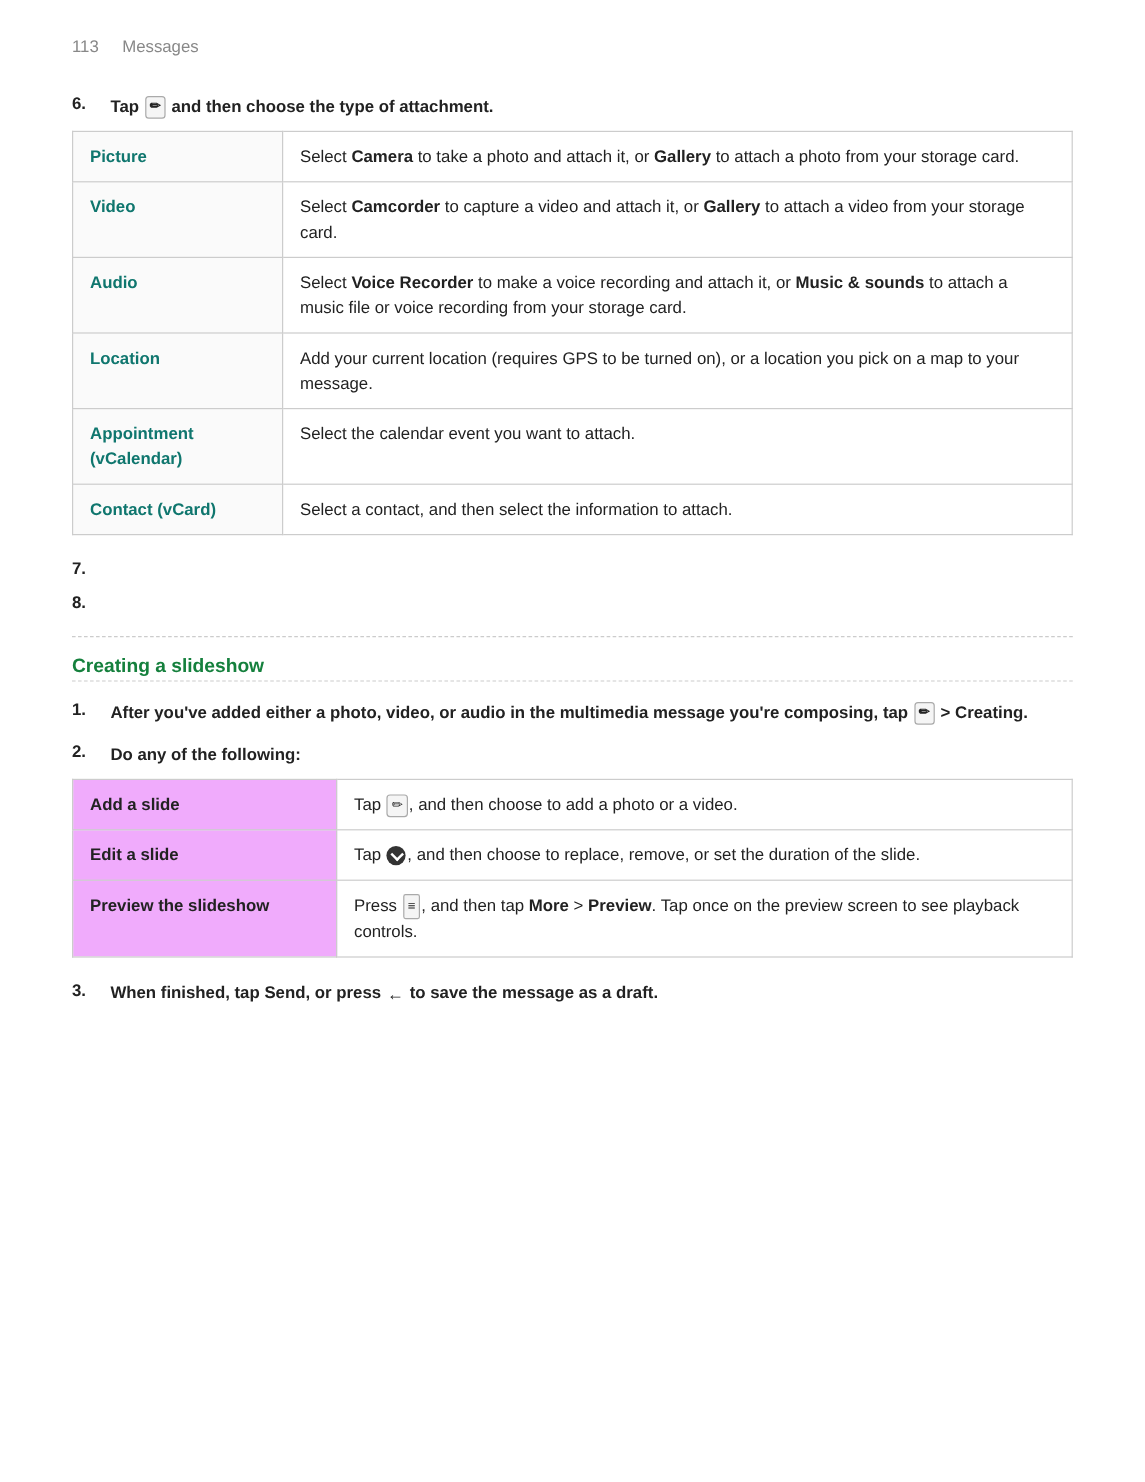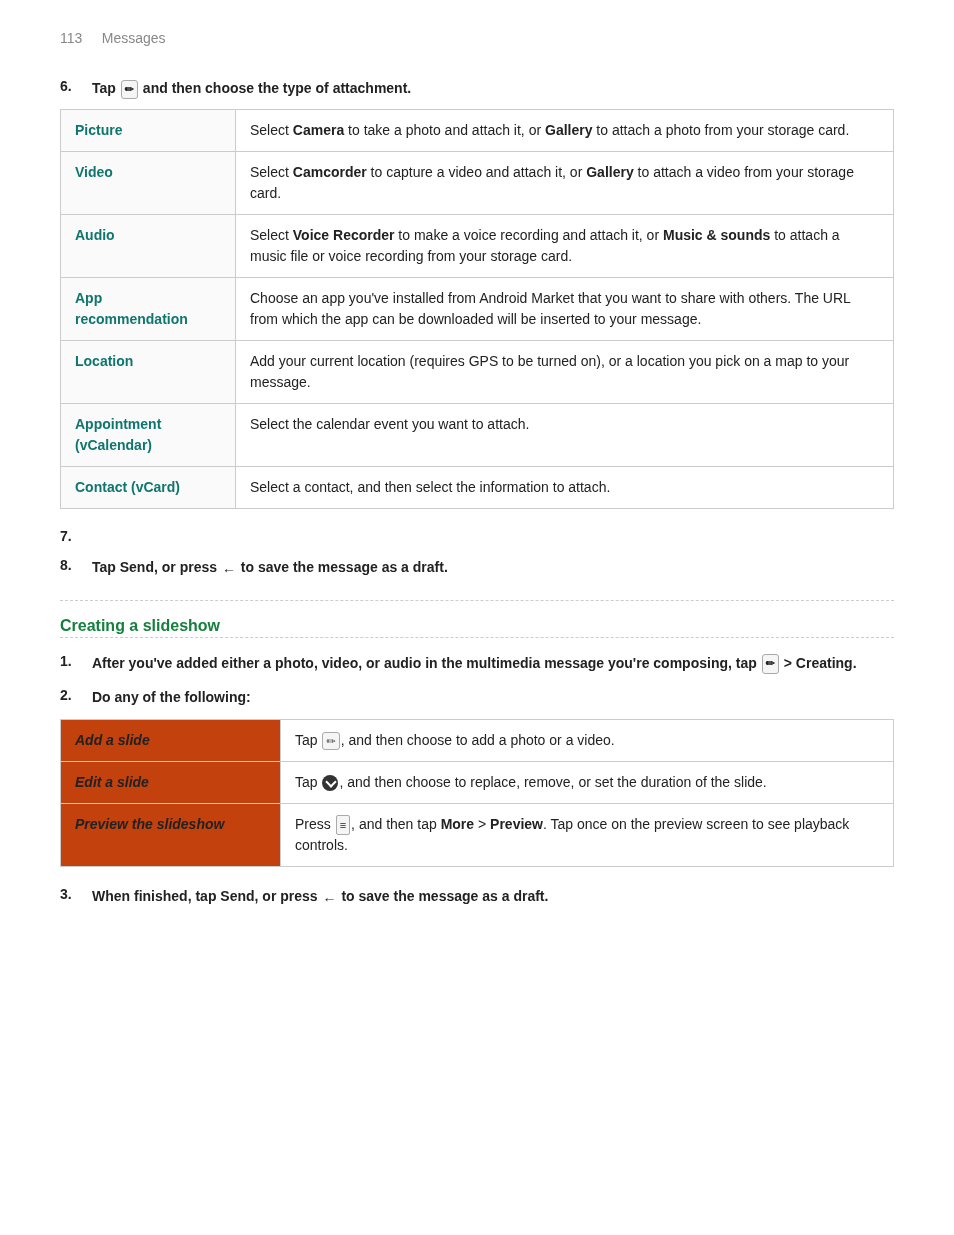--- a/index.html
+++ b/index.html
@@ -115,22 +115,21 @@
     .slide-table td {
       border: 1px solid #ccc;
       padding: 10px 14px;
       vertical-align: top;
       font-size: 14px;
       line-height: 1.5;
     }
     .slide-table td:first-child {
       width: 220px;
       font-weight: bold;
-      background: #c2410c;
-      font-style: italic;
+      background: #f0abfc;
     }
     .slide-table td b {
       font-weight: bold;
     }
     .step-row {
       display: flex;
       align-items: flex-start;
       margin-bottom: 10px;
       gap: 8px;
     }
@@ -170,47 +169,40 @@
     </tr>
     <tr>
       <td>Video</td>
       <td>Select <b>Camcorder</b> to capture a video and attach it, or <b>Gallery</b> to attach a video from your storage card.</td>
     </tr>
     <tr>
       <td>Audio</td>
       <td>Select <b>Voice Recorder</b> to make a voice recording and attach it, or <b>Music &amp; sounds</b> to attach a music file or voice recording from your storage card.</td>
     </tr>
     <tr>
-      <td>App<br>recommendation</td>
-      <td>Choose an app you've installed from Android Market that you want to share with others. The URL from which the app can be downloaded will be inserted to your message.</td>
-    </tr>
-    <tr>
       <td>Location</td>
       <td>Add your current location (requires GPS to be turned on), or a location you pick on a map to your message.</td>
     </tr>
     <tr>
       <td>Appointment<br>(vCalendar)</td>
       <td>Select the calendar event you want to attach.</td>
     </tr>
     <tr>
       <td>Contact (vCard)</td>
       <td>Select a contact, and then select the information to attach.</td>
     </tr>
   </tbody>
 </table>
 
 <div class="step-row" style="margin-bottom:12px;">
   <div class="step-num-label">7.</div>
 </div>
 
 <div class="step-row" style="margin-bottom:20px;">
   <div class="step-num-label">8.</div>
-  <div class="step-content">
-    Tap <b>Send</b>, or press <span class="inline-icon-back">←</span> to save the message as a draft.
-  </div>
 </div>
 
 <hr class="section-divider">
 
 <div class="section-heading">Creating a slideshow</div>
 
 <div class="step-row" style="margin-bottom:12px;">
   <div class="step-num-label">1.</div>
   <div class="step-content">
     After you've added either a photo, video, or audio in the multimedia message you're composing, tap

